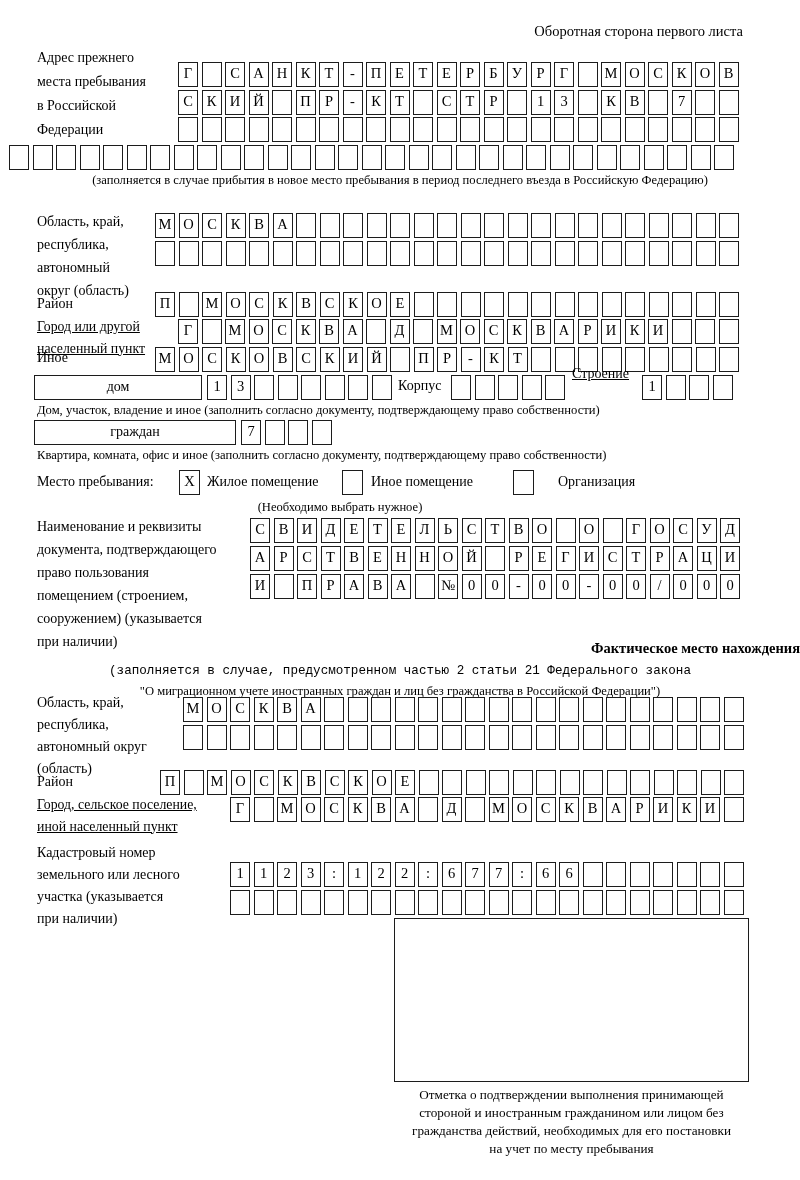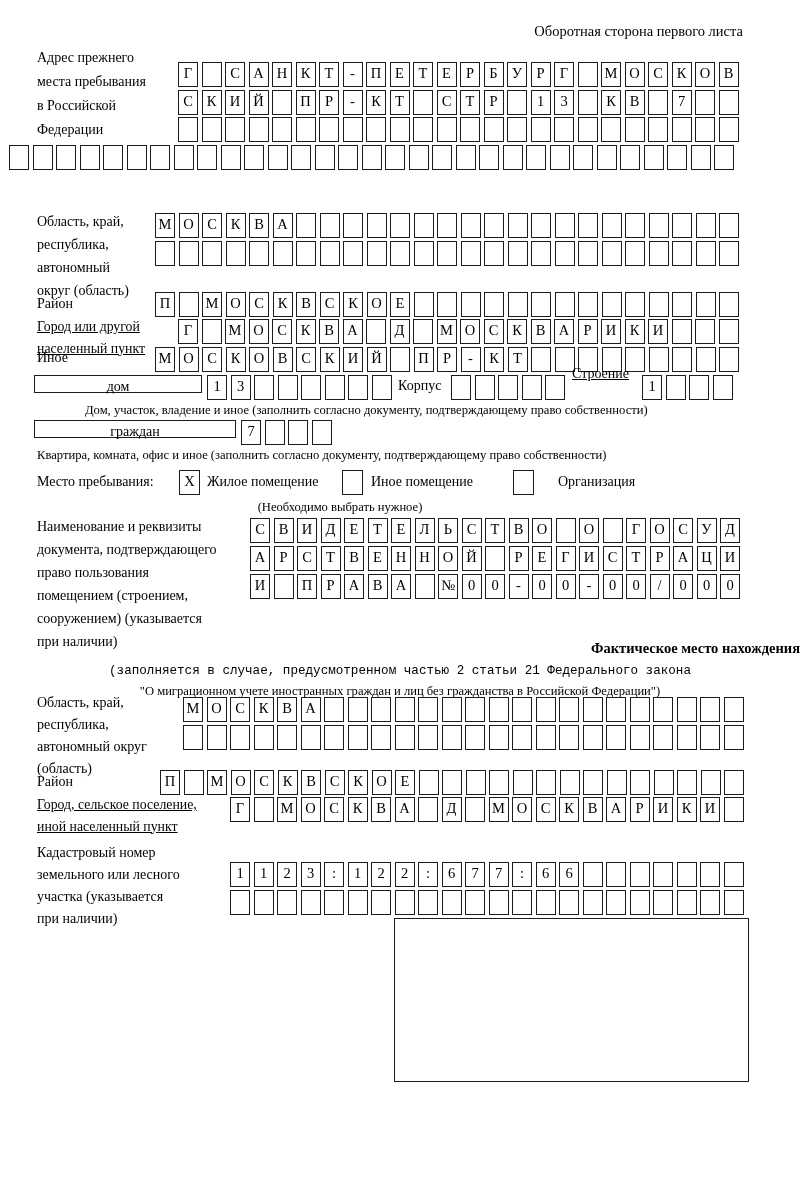--- a/index.html
+++ b/index.html
@@ -11,21 +11,21 @@
         margin-right:3.5px;text-align:center;font-size:14.5px;line-height:21px;background:#fff;}
   .cb{box-sizing:border-box;position:absolute;width:21px;height:25px;border:1.6px solid #1c1c1c;
       text-align:center;font-size:14.5px;line-height:21px;}
   .lbl{font-size:14px;line-height:24px;white-space:pre-line;}
   .lbl23{font-size:14px;line-height:23px;white-space:pre-line;}
   .lbl21{font-size:13.8px;line-height:21.5px;white-space:pre-line;text-decoration:underline;}
   .lbl22{font-size:14px;line-height:22px;white-space:pre-line;}
   .cap{font-size:12.6px;}
   .capc{position:absolute;width:100%;text-align:center;font-size:12.6px;}
   .hbold{position:absolute;width:100%;text-align:center;font-weight:bold;font-size:15px;}
-  .boxlabel{box-sizing:border-box;position:absolute;border:1.6px solid #1c1c1c;height:18px;
+  .boxlabel{box-sizing:border-box;position:absolute;border:1.6px solid #1c1c1c;height:25px;
             text-align:center;font-size:14px;line-height:21px;background:#fff;}
   .stamp{box-sizing:border-box;position:absolute;border:1.8px solid #1c1c1c;background:#fff;}
   .inline{position:absolute;font-size:14px;text-align:right;}
 </style>
 </head>
 <body>
 
 <div class="page">
 
   <div class="abs" style="top:23px;right:57px;font-size:14.5px;">Оборотная сторона первого листа</div>
@@ -140,20 +140,21 @@
       <div class="cell"></div>
       <div class="cell"></div>
       <div class="cell"></div>
       <div class="cell"></div>
       <div class="cell"></div>
       <div class="cell"></div>
       <div class="cell"></div>
       <div class="cell"></div>
     </div>
 
+  <div class="capc" style="top:173px;">(заполняется в случае прибытия в новое место пребывания в период последнего въезда в Российскую Федерацию)</div>
 
 
   <div class="abs lbl23" style="left:37px;top:210px;">Область, край,
 республика,
 автономный
 округ (область)</div>
   <div class="gridrow" style="left:155px;top:213px;">
       <div class="cell">М</div>
       <div class="cell">О</div>
       <div class="cell">С</div>
@@ -315,21 +316,21 @@
       <div class="cell"></div>
     </div>
   <div class="inline" style="left:572px;top:366px;text-decoration:underline;">Строение</div>
   <div class="gridrow" style="left:642px;top:375px;">
       <div class="cell">1</div>
       <div class="cell"></div>
       <div class="cell"></div>
       <div class="cell"></div>
     </div>
 
-  <div class="abs cap" style="left:37px;top:403px;margin-left:48px;">Дом, участок, владение и иное (заполнить согласно документу, подтверждающему право собственности)</div>
+  <div class="abs cap" style="left:37px;top:403px;">Дом, участок, владение и иное (заполнить согласно документу, подтверждающему право собственности)</div>
 
   <div class="boxlabel" style="left:34px;top:420px;width:202px;">граждан</div>
   <div class="gridrow" style="left:241px;top:420px;">
       <div class="cell">7</div>
       <div class="cell"></div>
       <div class="cell"></div>
       <div class="cell"></div>
     </div>
   <div class="abs cap" style="left:37px;top:448px;">Квартира, комната, офис и иное (заполнить согласно документу, подтверждающему право собственности)</div>
 
@@ -582,14 +583,18 @@
       <div class="cell"></div>
       <div class="cell"></div>
       <div class="cell"></div>
       <div class="cell"></div>
       <div class="cell"></div>
       <div class="cell"></div>
       <div class="cell"></div>
     </div>
 
   <div class="stamp" style="left:394px;top:918px;width:355px;height:164px;"></div>
+  <div class="abs" style="left:380px;top:1086px;width:383px;text-align:center;font-size:13.2px;line-height:18px;white-space:pre-line;">Отметка о подтверждении выполнения принимающей
+стороной и иностранным гражданином или лицом без
+гражданства действий, необходимых для его постановки
+на учет по месту пребывания</div>
 
 </div>
 
 </body></html>

